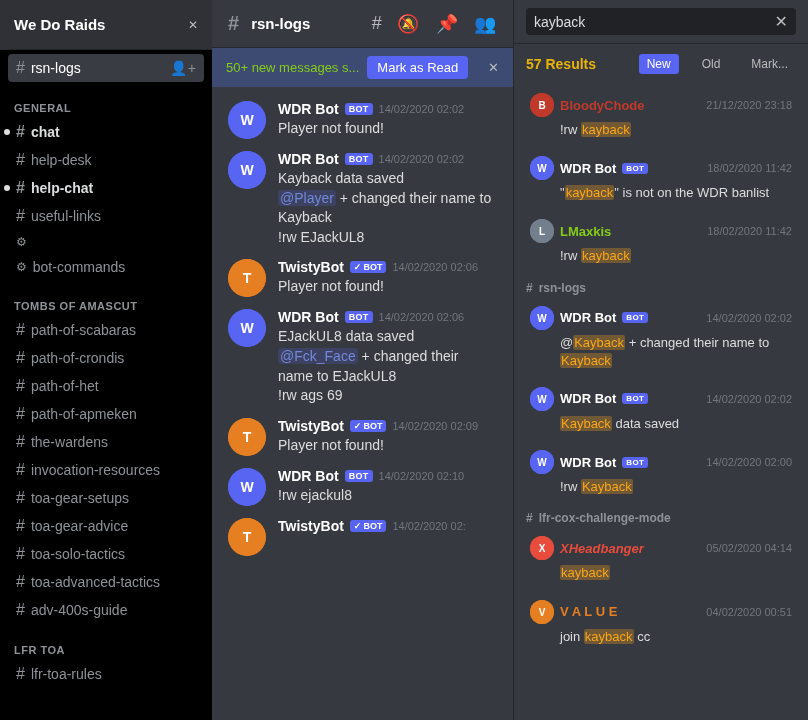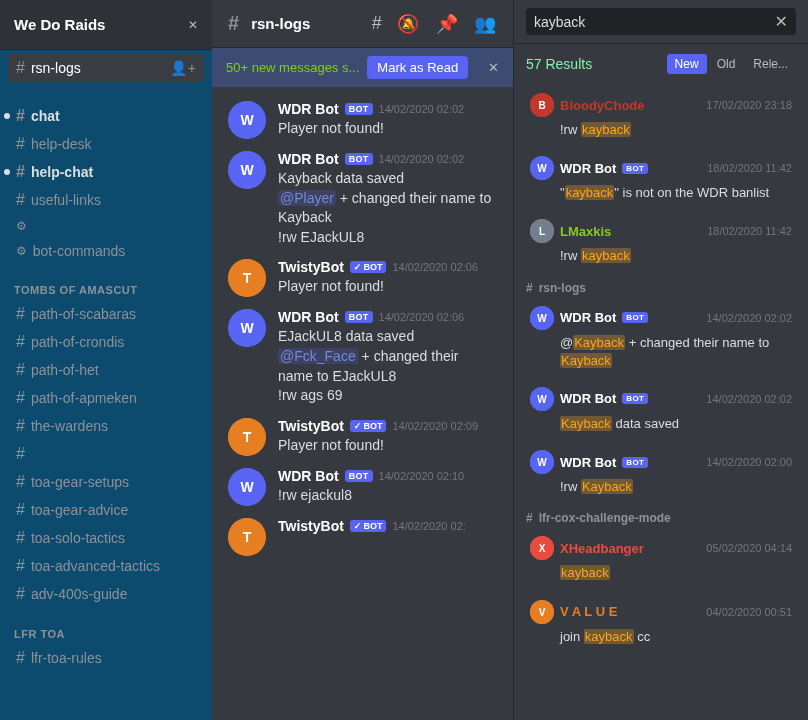--- a/index.html
+++ b/index.html
@@ -9,21 +9,21 @@
       color: #dcddde;
       width: 808px;
       height: 720px;
       overflow: hidden;
       display: flex;
     }
 
     
     .sidebar {
       width: 212px;
-      background: #0c4a6e;
+      background: #000000;
       display: flex;
       flex-direction: column;
       height: 720px;
       overflow-y: auto;
       flex-shrink: 0;
     }
     .server-header {
       padding: 16px 14px;
       background: #2f3136;
       border-bottom: 1px solid #26282c;
@@ -268,28 +268,28 @@
       font-size: 16px;
     }
     .search-results-header {
       padding: 10px 12px 6px 12px;
       display: flex;
       align-items: center;
       gap: 8px;
       flex-shrink: 0;
     }
     .results-count {
-      font-weight: 400;
+      font-weight: 700;
       font-size: 14px;
-      color: #86efac;
+      color: #eab308;
     }
     .filter-tabs {
       margin-left: auto;
       display: flex;
-      gap: 2px;
+      gap: 15px;
     }
     .filter-tab {
       padding: 3px 8px;
       border-radius: 3px;
       font-size: 12px;
       cursor: pointer;
       color: #b9bbbe;
     }
     .filter-tab.active {
       background: #5865f2;
@@ -379,20 +379,21 @@
 
   <div style="padding: 4px 8px;">
     <div class="channel-item active">
       <span class="channel-icon">#</span>
       <span class="channel-name">rsn-logs</span>
       <span class="add-icon">👤+</span>
     </div>
   </div>
 
   <div class="sidebar-section">
+    <div class="sidebar-section-label">GENERAL</div>
     <div class="channel-item unread" style="position:relative;">
       <span style="position:absolute;left:-4px;top:50%;transform:translateY(-50%);width:6px;height:6px;background:#dcddde;border-radius:50%;"></span>
       <span class="channel-icon">#</span>
       <span class="channel-name">chat</span>
     </div>
     <div class="channel-item">
       <span class="channel-icon">#</span>
       <span class="channel-name">help-desk</span>
     </div>
     <div class="channel-item unread" style="position:relative;">
@@ -430,20 +431,21 @@
     <div class="channel-item">
       <span class="channel-icon">#</span>
       <span class="channel-name">path-of-apmeken</span>
     </div>
     <div class="channel-item">
       <span class="channel-icon">#</span>
       <span class="channel-name">the-wardens</span>
     </div>
     <div class="channel-item">
       <span class="channel-icon">#</span>
+      <span class="channel-name">invocation-resources</span>
     </div>
     <div class="channel-item">
       <span class="channel-icon">#</span>
       <span class="channel-name">toa-gear-setups</span>
     </div>
     <div class="channel-item">
       <span class="channel-icon">#</span>
       <span class="channel-name">toa-gear-advice</span>
     </div>
     <div class="channel-item">
@@ -624,36 +626,36 @@
       <input class="search-input" type="text" value="kayback" style="">
       <span class="search-clear">✕</span>
     </div>
   </div>
 
   <div class="search-results-header">
     <span class="results-count">57 Results</span>
     <div class="filter-tabs">
       <div class="filter-tab active">New</div>
       <div class="filter-tab">Old</div>
-      <div class="filter-tab">Rele...</div>
+      <div class="filter-tab">Mark...</div>
     </div>
   </div>
 
   <div class="search-results">
 
     <div class="result-item">
       <div class="result-header">
         <div class="result-avatar av-bloody" style="background:#c0392b;">
           <svg width="24" height="24" viewBox="0 0 24 24">
               <circle cx="12" cy="12" r="12" fill="#c0392b"></circle>
               <text x="12" y="16" text-anchor="middle" fill="white" font-size="10" font-weight="bold">B</text>
             </svg>
         </div>
         <span class="result-author" style="color:#c0392b;">BloodyChode</span>
-        <span class="result-timestamp">17/02/2020 23:18</span>
+        <span class="result-timestamp">21/12/2020 23:18</span>
       </div>
       <div class="result-text">!rw <span class="highlight">kayback</span></div>
     </div>
 
     <div class="result-item">
       <div class="result-header">
         <div class="result-avatar" style="background:#5865f2;">
           <svg width="24" height="24" viewBox="0 0 24 24">
               <circle cx="12" cy="12" r="12" fill="#5865f2"></circle>
               <text x="12" y="16" text-anchor="middle" fill="white" font-size="10" font-weight="bold">W</text>
@@ -734,21 +736,21 @@
     </div>
 
     <div class="result-item">
       <div class="result-header">
         <div class="result-avatar" style="background:#e74c3c;">
           <svg width="24" height="24" viewBox="0 0 24 24">
               <circle cx="12" cy="12" r="12" fill="#e74c3c"></circle>
               <text x="12" y="16" text-anchor="middle" fill="white" font-size="10" font-weight="bold">X</text>
             </svg>
         </div>
-        <span class="result-author" style="color:#e74c3c;">XHeadbanger</span>
+        <span class="result-author" style="color:#e74c3c;font-style:italic;">XHeadbanger</span>
         <span class="result-timestamp">05/02/2020 04:14</span>
       </div>
       <div class="result-text"><span class="highlight">kayback</span></div>
     </div>
 
     <div class="result-item">
       <div class="result-header">
         <div class="result-avatar" style="background:#e67e22;">
           <svg width="24" height="24" viewBox="0 0 24 24">
               <circle cx="12" cy="12" r="12" fill="#e67e22"></circle>

